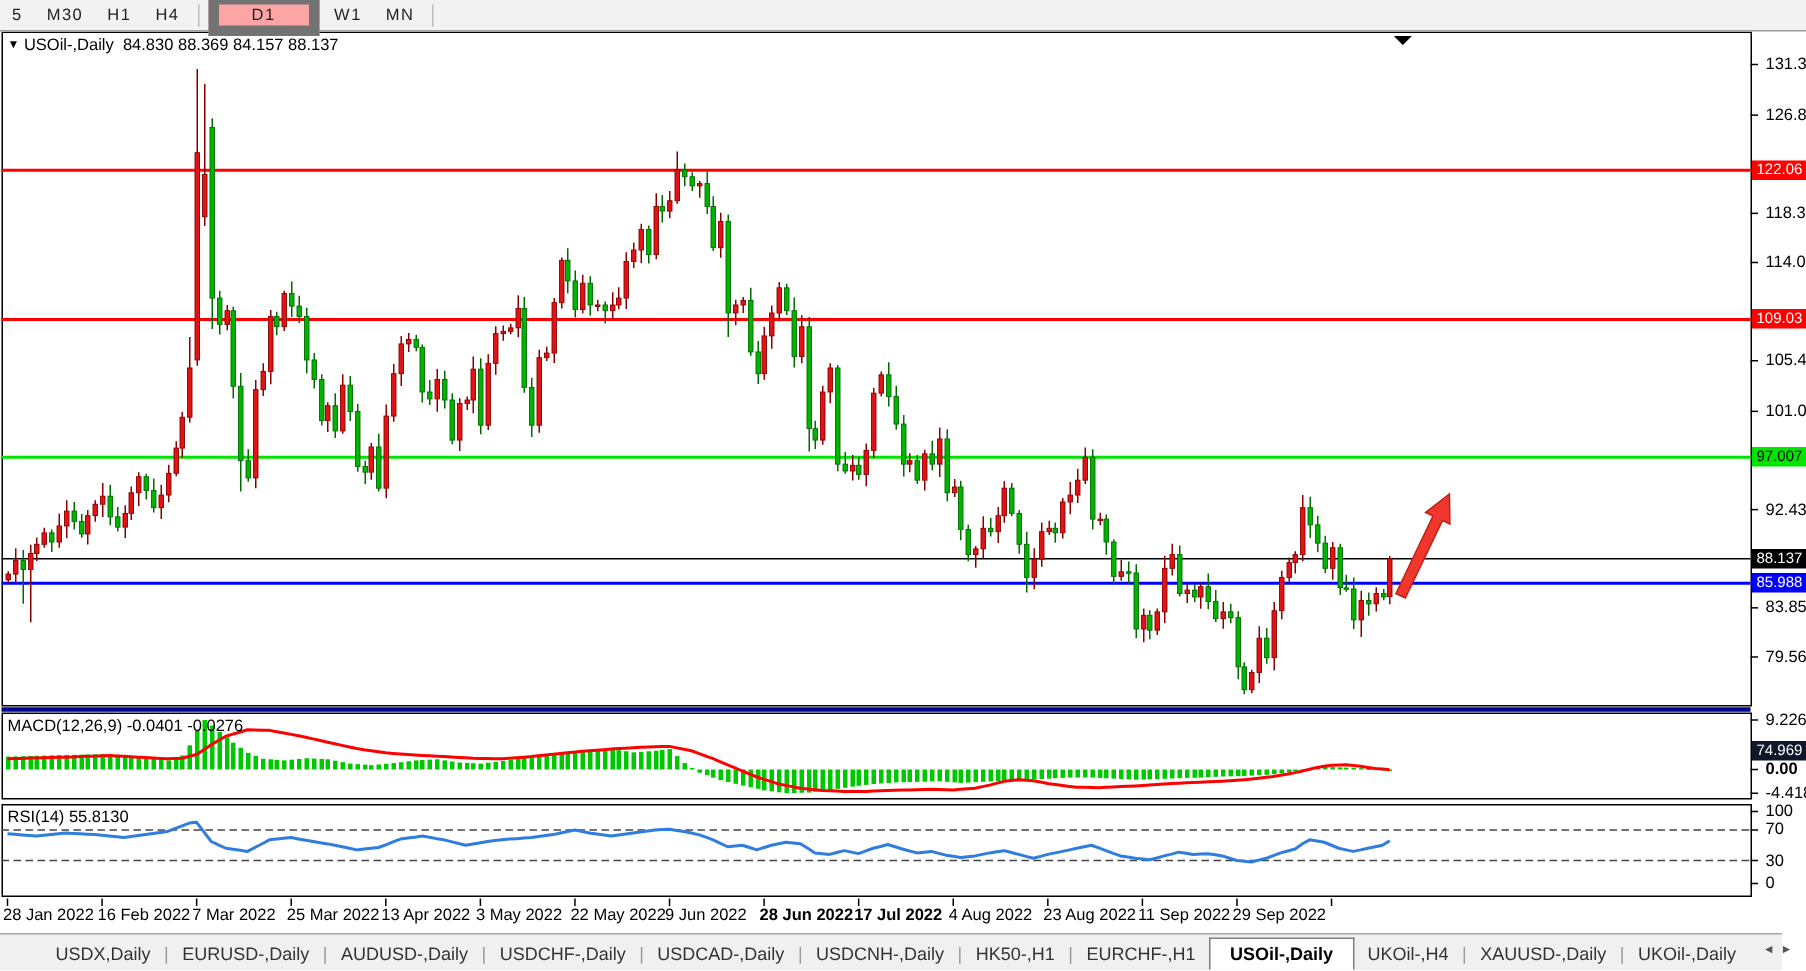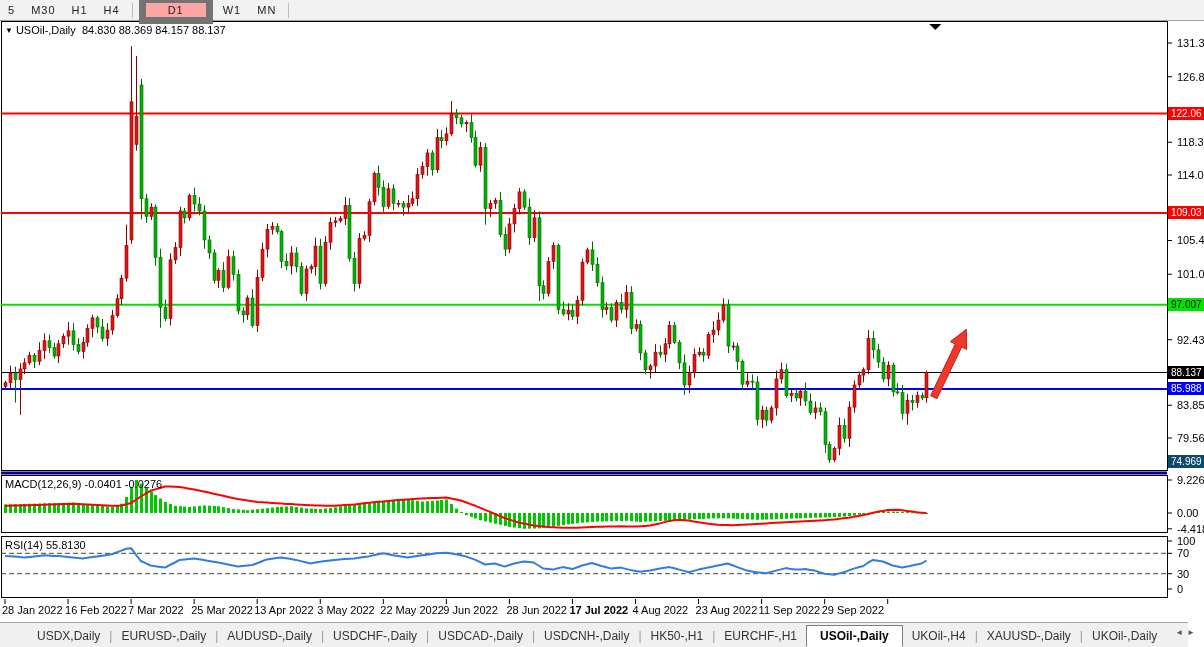--- a/index.html
+++ b/index.html
@@ -675,23 +675,23 @@
   <div class="lbl ind-hdr" style="top:478px;left:5px;">MACD(12,26,9) -0.0401 -0.0276</div>
 
   <div class="lbl ind-hdr" style="top:539px;left:5px;">RSI(14) 55.8130</div>
 
   <div id="labels">
       <div class="linelbl" style="top: 106.538px; background: rgb(255, 0, 0); color: rgb(255, 255, 255);">122.06</div>
       <div class="linelbl" style="top: 206.009px; background: rgb(255, 0, 0); color: rgb(255, 255, 255);">109.03</div>
       <div class="linelbl" style="top: 297.793px; background: rgb(0, 228, 0); color: rgb(0, 0, 0);">97.007</div>
       <div class="linelbl" style="top: 365.506px; background: rgb(0, 0, 0); color: rgb(255, 255, 255);">88.137</div>
       <div class="linelbl" style="top: 381.912px; background: rgb(0, 0, 255); color: rgb(255, 255, 255);">85.988</div>
-      <div class="linelbl" style="top: 455px; background: #0c4a6e; color: rgb(255, 255, 255);">74.969</div>
+      <div class="linelbl" style="top: 494px; background: #0f172a; color: rgb(255, 255, 255);">74.969</div>
       <div class="axlbl" style="top: 473.996px;">9.2266</div>
-      <div class="axlbl" style="top: 507px;">0.00</div>
+      <div class="axlbl" style="top: 507px; font-weight: bold;">0.00</div>
       <div class="axlbl" style="top: 522.806px;">-4.4188</div>
       <div class="axlbl" style="top: 535px;">100</div>
       <div class="axlbl" style="top: 547.3px;">70</div>
       <div class="axlbl" style="top: 567.7px;">30</div>
       <div class="axlbl" style="top: 583px;">0</div>
       <div class="axlbl" style="top: 37px;">131.300</div>
       <div class="axlbl" style="top: 70.7423px;">126.880</div>
       <div class="axlbl" style="top: 136.242px;">118.300</div>
       <div class="axlbl" style="top: 168.992px;">114.010</div>
       <div class="axlbl" style="top: 234.492px;">105.430</div>
@@ -700,21 +700,21 @@
       <div class="axlbl" style="top: 399.233px;">83.850</div>
       <div class="axlbl" style="top: 431.983px;">79.560</div>
       <div class="datelbl" style="top: 604px; left: 2px;">28 Jan 2022</div>
       <div class="datelbl" style="top: 604px; left: 65.05px;">16 Feb 2022</div>
       <div class="datelbl" style="top: 604px; left: 128.1px;">7 Mar 2022</div>
       <div class="datelbl" style="top: 604px; left: 191.15px;">25 Mar 2022</div>
       <div class="datelbl" style="top: 604px; left: 254.2px;">13 Apr 2022</div>
       <div class="datelbl" style="top: 604px; left: 317.25px;">3 May 2022</div>
       <div class="datelbl" style="top: 604px; left: 380.3px;">22 May 2022</div>
       <div class="datelbl" style="top: 604px; left: 443.35px;">9 Jun 2022</div>
-      <div class="datelbl" style="top: 604px; left: 506.4px;">28 Jun 2022</div>
+      <div class="datelbl" style="top: 604px; left: 506.4px; font-weight: bold;">28 Jun 2022</div>
       <div class="datelbl" style="top: 604px; left: 569.45px; font-weight: bold;">17 Jul 2022</div>
       <div class="datelbl" style="top: 604px; left: 632.5px; text-align: right;">4 Aug 2022</div>
       <div class="datelbl" style="top: 604px; left: 695.55px;">23 Aug 2022</div>
       <div class="datelbl" style="top: 604px; left: 758.6px;">11 Sep 2022</div>
       <div class="datelbl" style="top: 604px; left: 821.65px;">29 Sep 2022</div>
       <div class="datelbl" style="top: 604px; left: 884.7px; margin-top: 29px;">18 Oct 2022</div>
     </div>
 
   <div id="tabbar">
       <div style="width: 28px;"></div>

